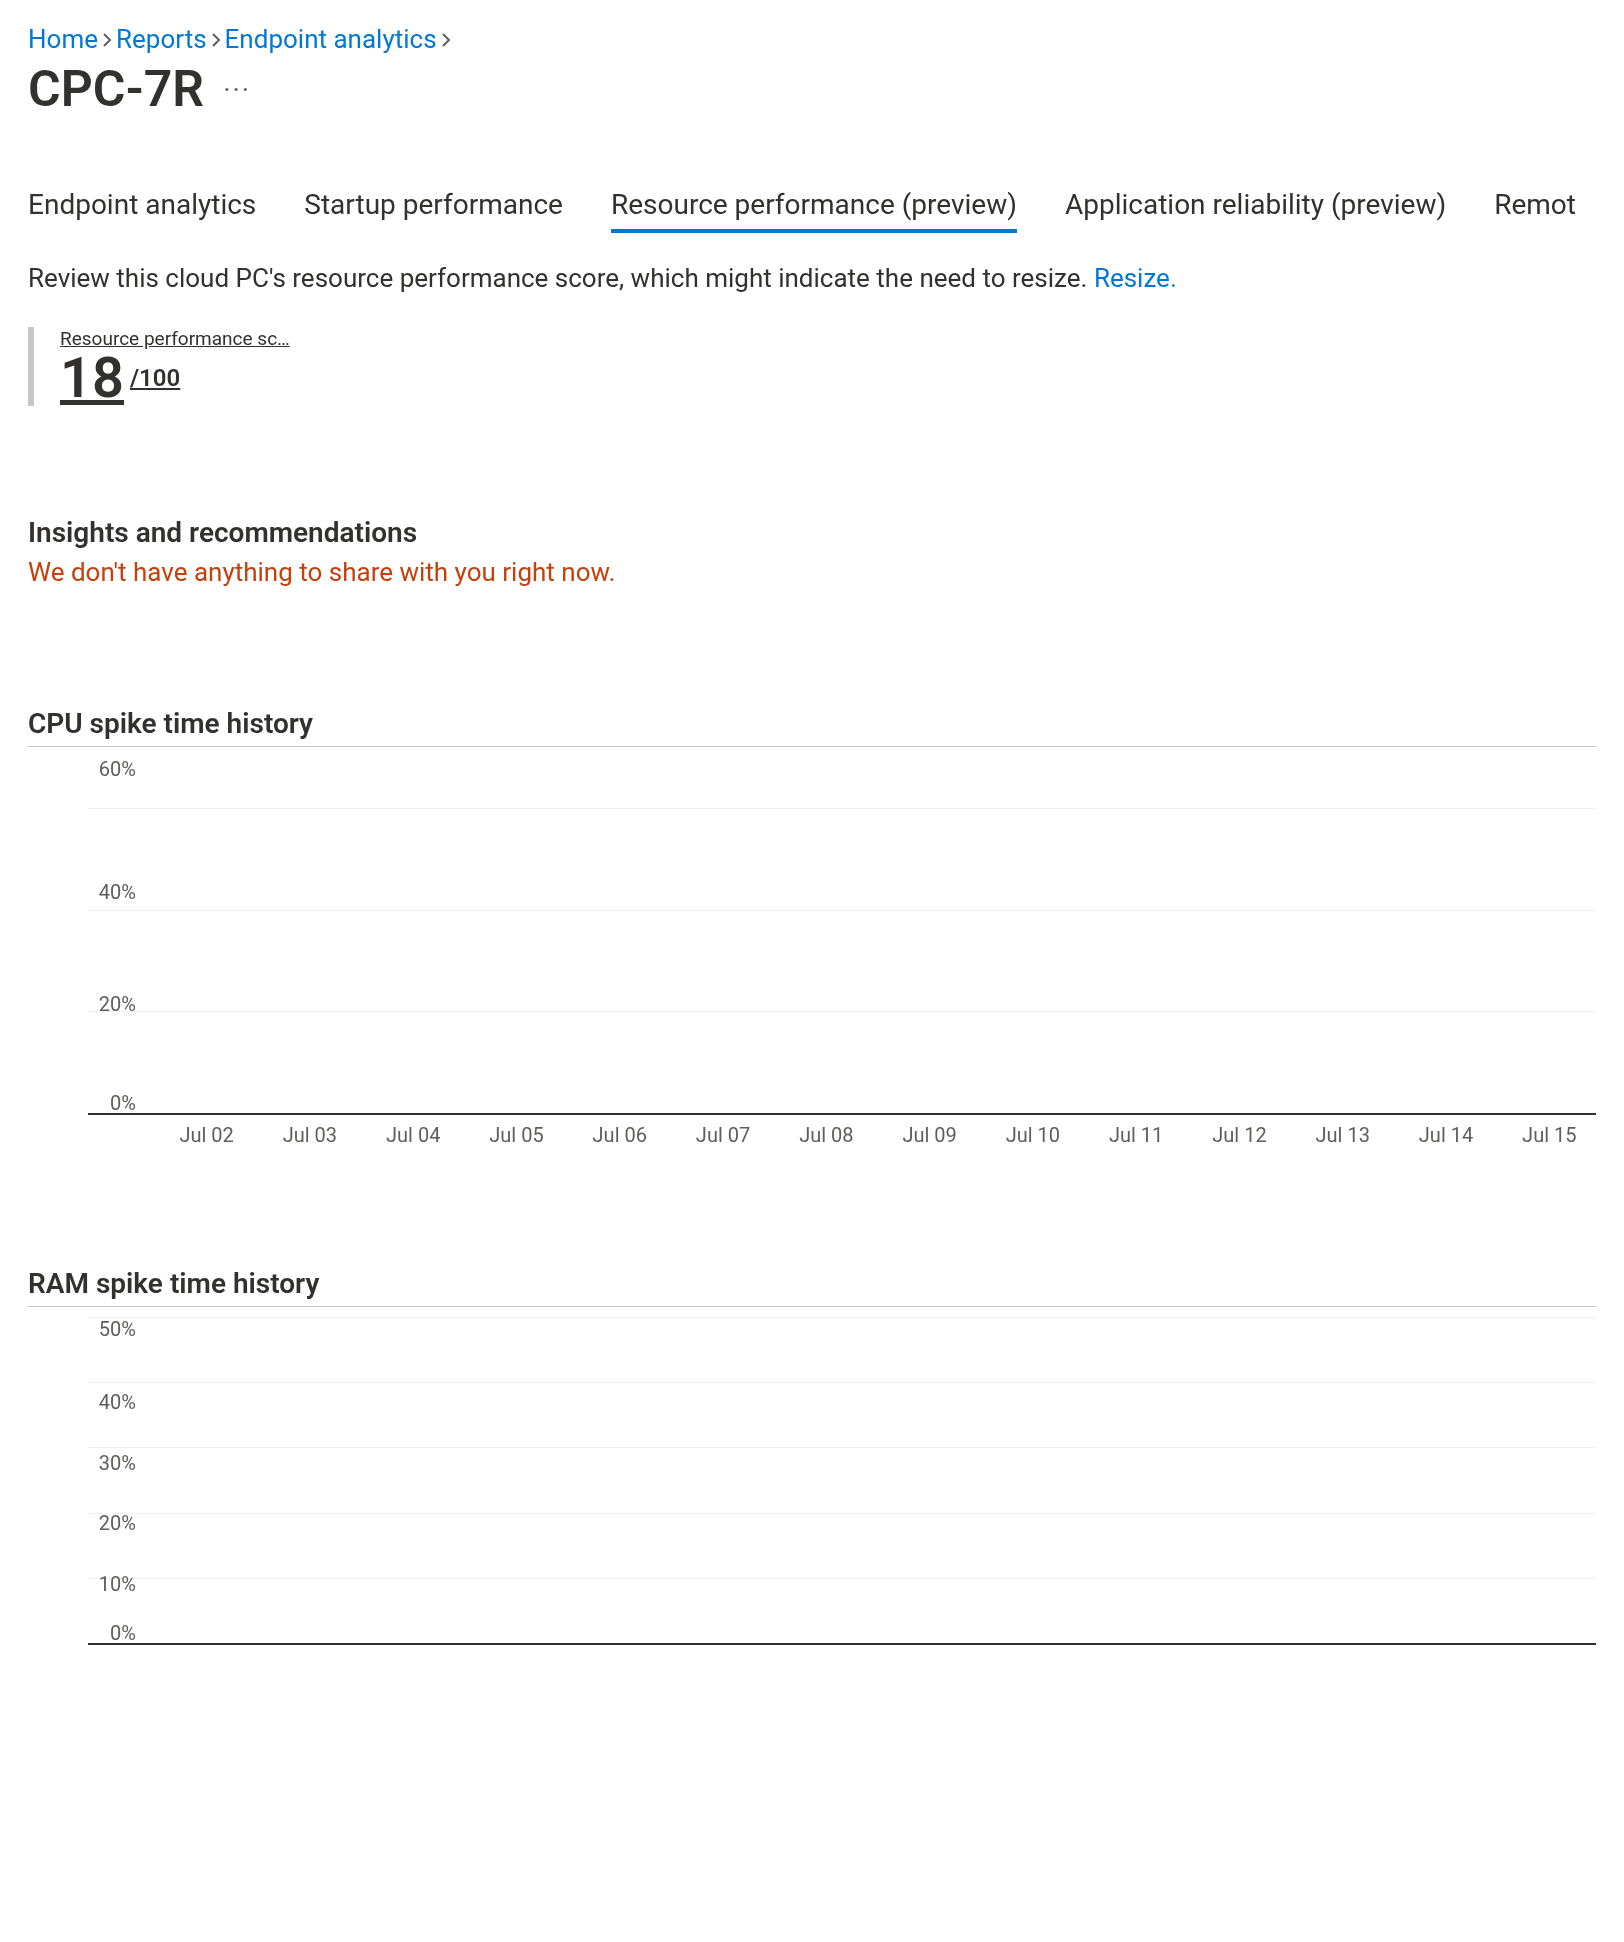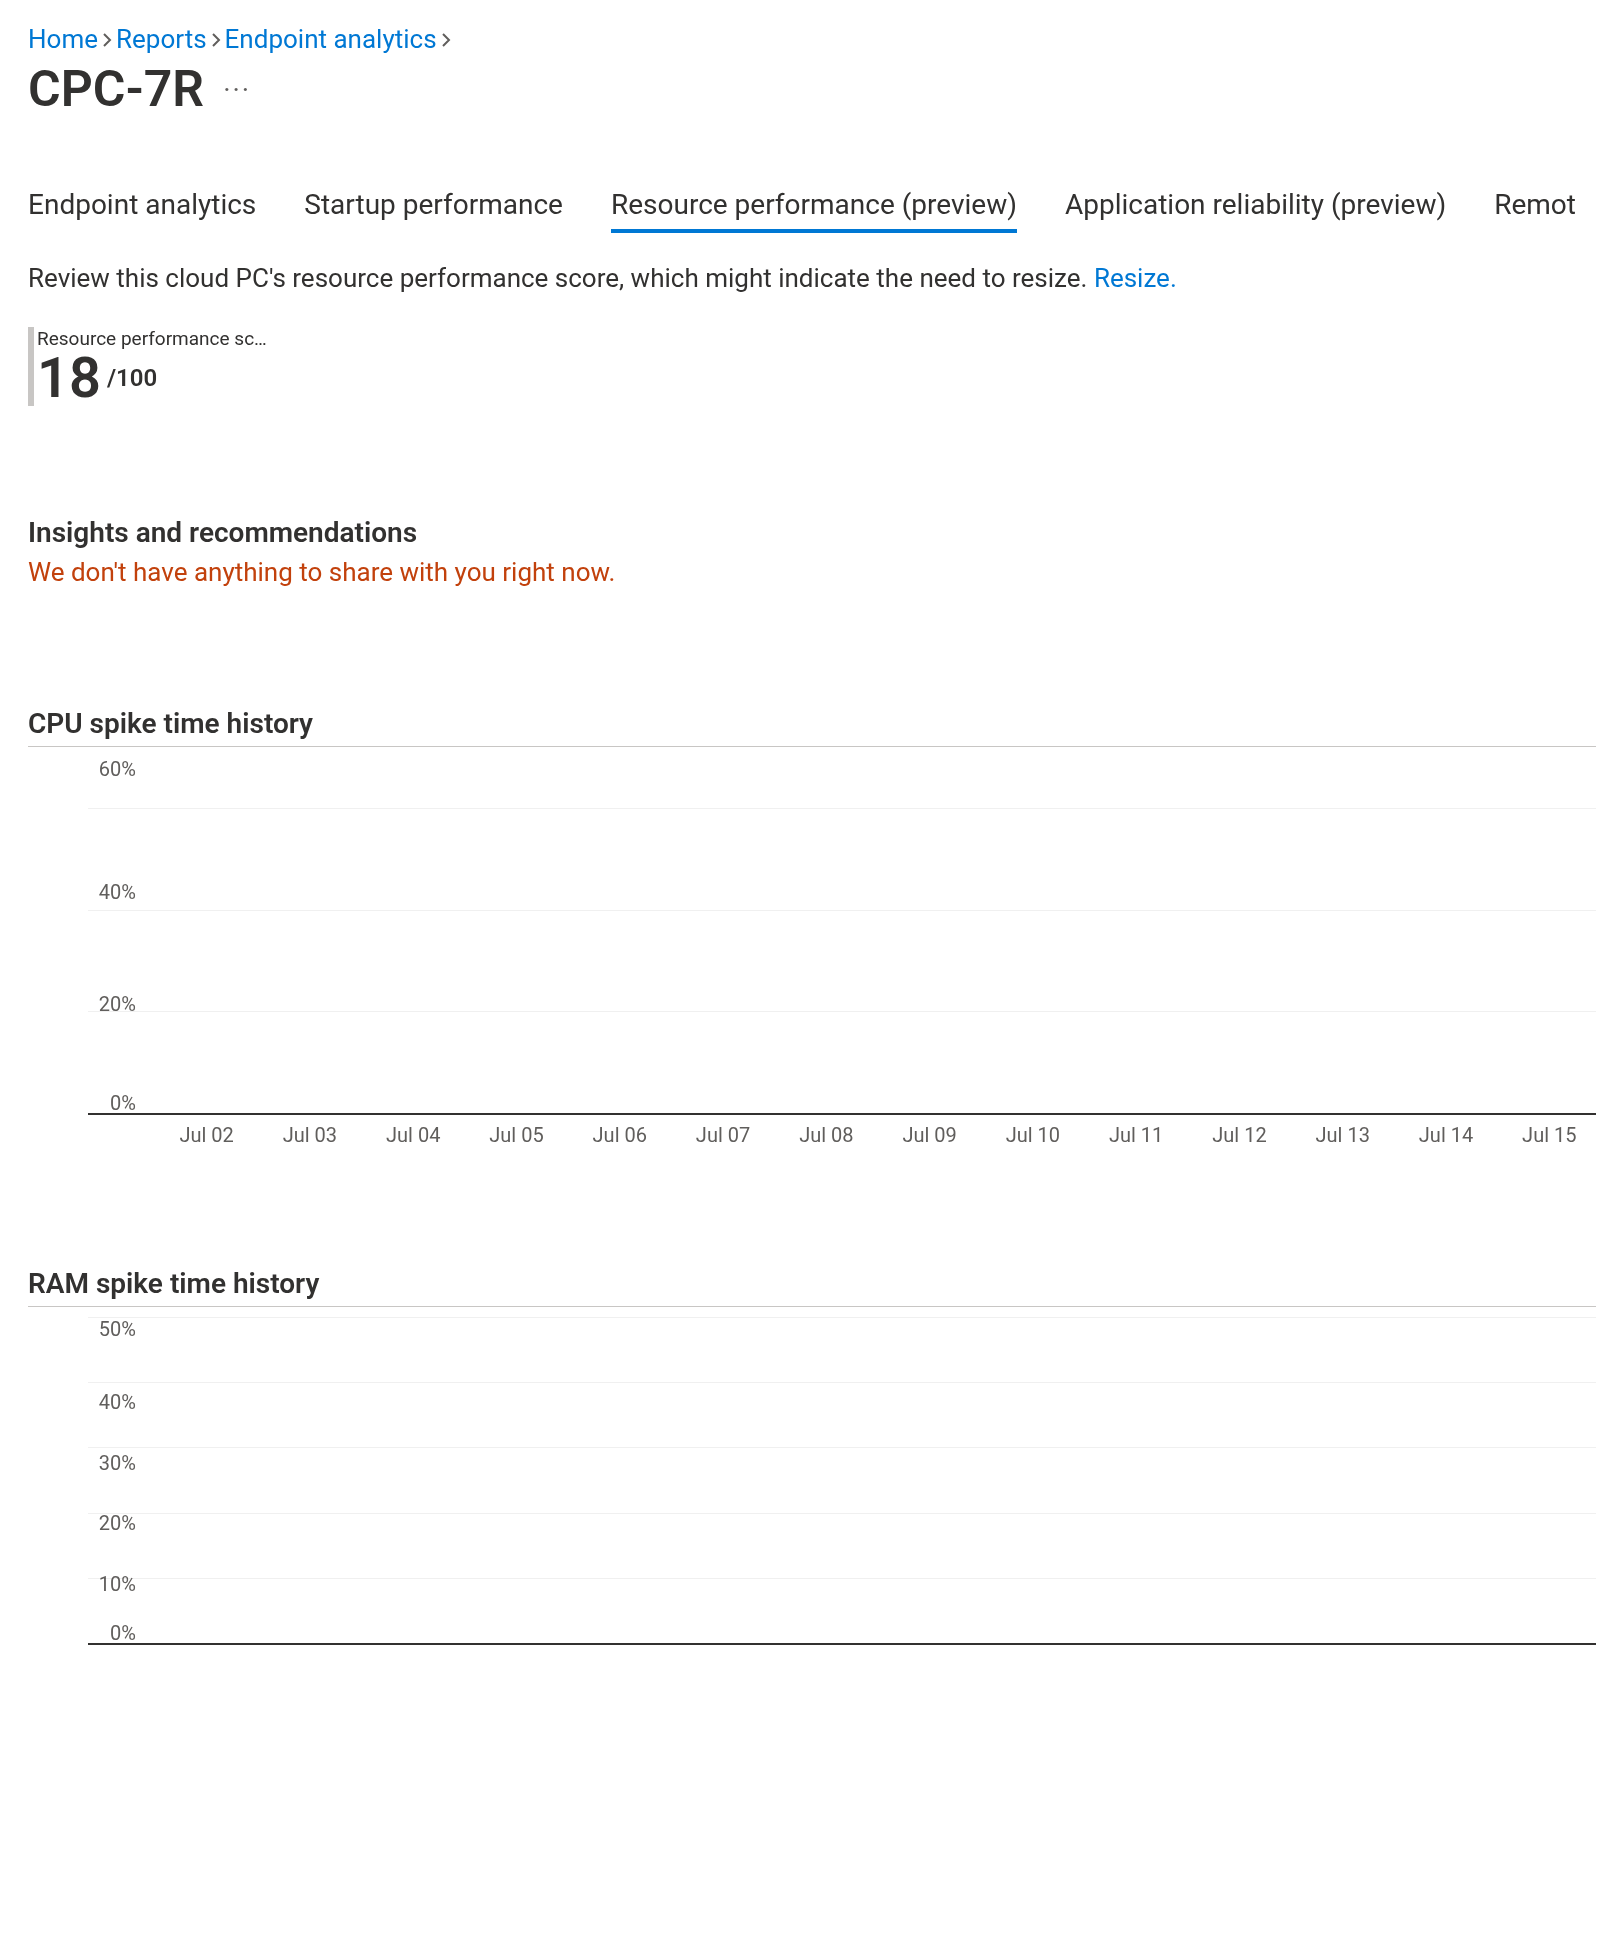--- a/index.html
+++ b/index.html
@@ -68,23 +68,24 @@
     color: #323130;
   }
   .desc-row .link { color: #0078d4; cursor: pointer; }
 
   
   .score-card {
     margin-top: 34px;
     display: inline-flex;
     align-items: flex-start;
     border-left: 6px solid #c8c6c4;
-    padding-left: 3px;
+    padding-left: 26px;
     flex-direction: column;
     max-width: 260px;
+    text-decoration: underline;
   }
   .score-label {
     font-size: 19px;
     color: #323130;
     white-space: nowrap;
     overflow: hidden;
     text-overflow: ellipsis;
     max-width: 240px;
   }
   .score-value-row {

